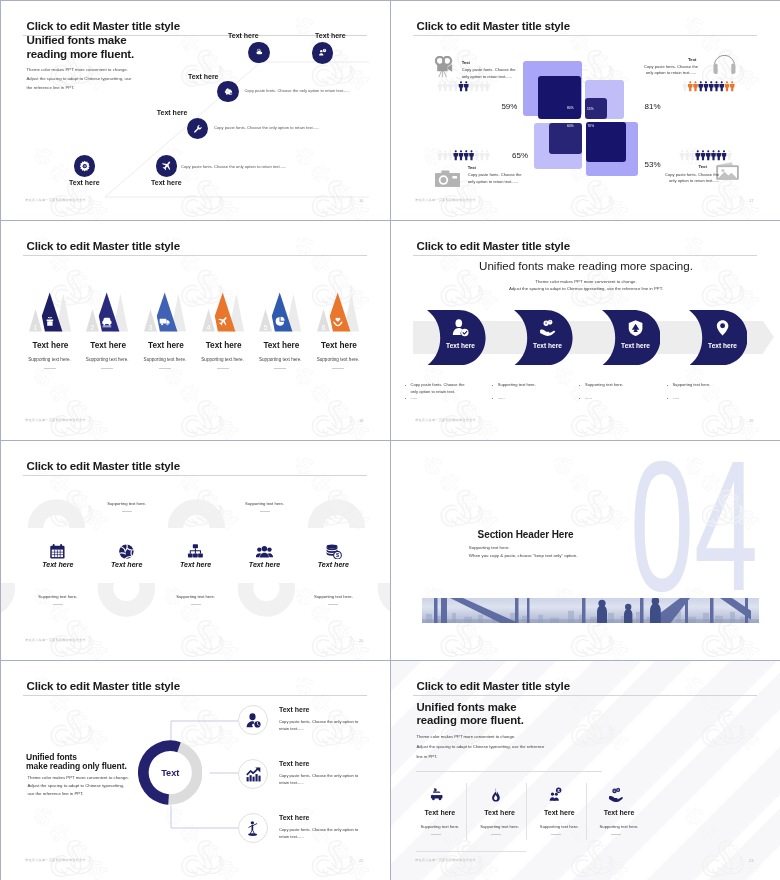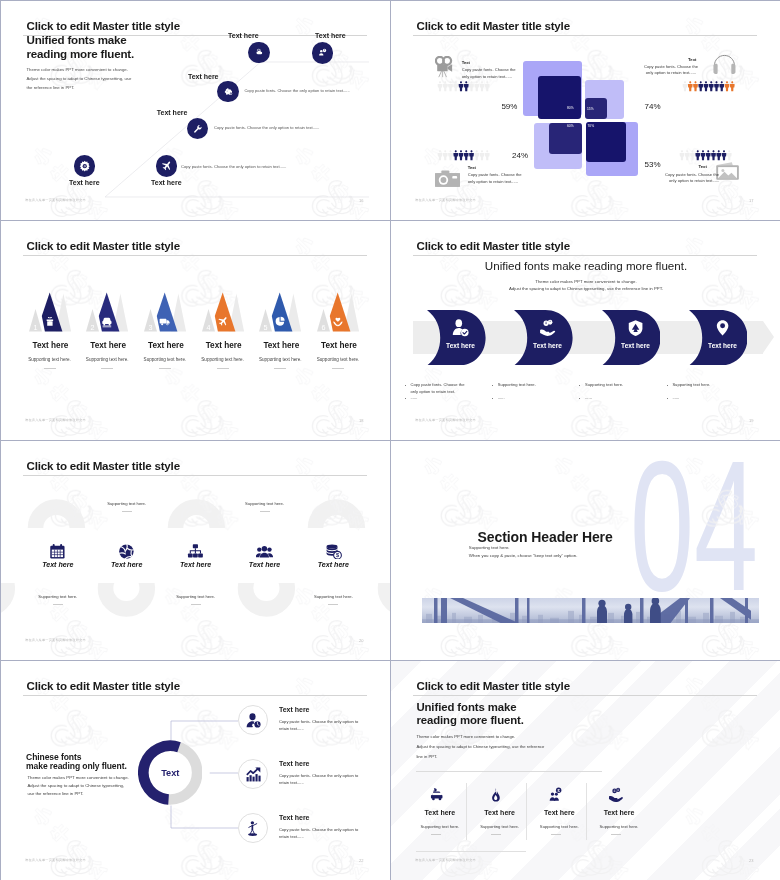--- a/index.html
+++ b/index.html
@@ -287,21 +287,21 @@
           <g transform="translate(36.75,0) scale(0.50)" fill="#1d1e63">
             <path d="M6 0.6c1.1 0 2 0.95 2 2.1s-0.9 2.1-2 2.1-2-0.95-2-2.1 0.9-2.1 2-2.1zM2.1 6.0h7.8c0.6 0 1 0.5 0.95 1.1l-0.75 6.0h-1.7l-0.35 7.6H3.95L3.6 13.1H1.9l-0.75-6.0C1.1 6.5 1.5 6.0 2.1 6.0z"></path>
           </g>
           <g transform="translate(42,0) scale(0.50)" fill="#e8762c">
             <path d="M6 0.6c1.1 0 2 0.95 2 2.1s-0.9 2.1-2 2.1-2-0.95-2-2.1 0.9-2.1 2-2.1zM2.1 6.0h7.8c0.6 0 1 0.5 0.95 1.1l-0.75 6.0h-1.7l-0.35 7.6H3.95L3.6 13.1H1.9l-0.75-6.0C1.1 6.5 1.5 6.0 2.1 6.0z"></path>
           </g>
           <g transform="translate(47.25,0) scale(0.50)" fill="#e8762c">
             <path d="M6 0.6c1.1 0 2 0.95 2 2.1s-0.9 2.1-2 2.1-2-0.95-2-2.1 0.9-2.1 2-2.1zM2.1 6.0h7.8c0.6 0 1 0.5 0.95 1.1l-0.75 6.0h-1.7l-0.35 7.6H3.95L3.6 13.1H1.9l-0.75-6.0C1.1 6.5 1.5 6.0 2.1 6.0z"></path>
           </g>
         </svg></div>
-    <div class="pct" style="left:253.5px;top:100.5px;z-index:2;">74%</div>
+    <div class="pct" style="left:253.5px;top:100.5px;z-index:2;">81%</div>
 
     <div class="z" style="left:44.4px;top:167.5px;">
       <svg width="25" height="18" viewBox="0 0 34 24" fill="#b3b3b3">
         <path d="M0 5.4h34v18.6H0z" rx="2"></path>
         <rect x="0" y="5.4" width="34" height="18.6" rx="2.4"></rect>
         <rect x="8.6" y="1.8" width="11" height="4" rx="1.4"></rect>
         <circle cx="11.5" cy="14.8" r="6.4" fill="#fff"></circle>
         <circle cx="11.5" cy="14.8" r="4.0" fill="#b3b3b3"></circle>
         <rect x="23.5" y="9.4" width="6.6" height="3.4" rx="1.3" fill="#fff"></rect>
       </svg>
@@ -334,21 +334,21 @@
           <g transform="translate(42,0) scale(0.50)" fill="#efefef">
             <path d="M6 0.6c1.1 0 2 0.95 2 2.1s-0.9 2.1-2 2.1-2-0.95-2-2.1 0.9-2.1 2-2.1zM2.1 6.0h7.8c0.6 0 1 0.5 0.95 1.1l-0.75 6.0h-1.7l-0.35 7.6H3.95L3.6 13.1H1.9l-0.75-6.0C1.1 6.5 1.5 6.0 2.1 6.0z"></path>
           </g>
           <g transform="translate(47.25,0) scale(0.50)" fill="#efefef">
             <path d="M6 0.6c1.1 0 2 0.95 2 2.1s-0.9 2.1-2 2.1-2-0.95-2-2.1 0.9-2.1 2-2.1zM2.1 6.0h7.8c0.6 0 1 0.5 0.95 1.1l-0.75 6.0h-1.7l-0.35 7.6H3.95L3.6 13.1H1.9l-0.75-6.0C1.1 6.5 1.5 6.0 2.1 6.0z"></path>
           </g>
         </svg></div>
     <div style="position:absolute;left:76.7px;top:163.5px;font-size:4.2px;font-weight:bold;color:#222;z-index:2;">Text</div>
     <div style="position:absolute;left:76.7px;top:171px;font-size:4.1px;color:#3b3b3b;z-index:2;white-space:nowrap;">Copy paste fonts. Choose the</div>
     <div style="position:absolute;left:76.7px;top:177.5px;font-size:4.1px;color:#3b3b3b;z-index:2;white-space:nowrap;">only option to retain text......</div>
-    <div class="pct" style="left:121.1px;top:149.5px;z-index:2;">24%</div>
+    <div class="pct" style="left:121.1px;top:149.5px;z-index:2;">65%</div>
 
     <div class="z" style="left:322.5px;top:160px;">
       <svg width="27" height="20" viewBox="0 0 34 25" fill="#b3b3b3">
         <path d="M2 5.2 22.5 1.5l1.3 4.4" fill="#cfcfcf"></path>
         <rect x="2.8" y="5.4" width="28.5" height="18.2" rx="1.4"></rect>
         <rect x="5.2" y="7.6" width="23.7" height="13.9" fill="#fff"></rect>
         <circle cx="11.2" cy="12" r="1.9" fill="#cacaca"></circle>
         <path d="M5.2 21.5 13.2 13.6 18 18.2 22 14.6 28.9 21.5z" fill="#c2c2c2"></path>
       </svg>
     </div>
@@ -495,21 +495,21 @@
   </div>
 
   <div class="slide" id="s4">
     <div class="wm">
         <svg viewBox="0 0 390 220" preserveAspectRatio="none">
           <rect width="390" height="220" fill="url(#wmpat)"></rect>
         </svg>
       </div>
     <div class="s-title" style="left:25.5px;top:17.5px;font-size:11.6px;letter-spacing:-0.2px;">Click to edit Master title style</div>
     <div class="hr" style="left:22px;top:34px;width:344px;background:#d4d4d4;"></div>
-    <div style="position:absolute;left:0;top:37.8px;width:390px;text-align:center;font-size:11.6px;color:#1a1a1a;z-index:2;">Unified fonts make reading more fluent.</div>
+    <div style="position:absolute;left:0;top:37.8px;width:390px;text-align:center;font-size:11.6px;color:#1a1a1a;z-index:2;">Unified fonts make reading more spacing.</div>
     <div style="position:absolute;left:0;top:58.2px;width:390px;text-align:center;font-size:4.3px;color:#3b3b3b;z-index:2;">Theme color makes PPT more convenient to change.</div>
     <div style="position:absolute;left:0;top:65.2px;width:390px;text-align:center;font-size:4.3px;color:#3b3b3b;z-index:2;">Adjust the spacing to adapt to Chinese typesetting, use the reference line in PPT.</div>
     <div style="position:absolute;left:21.9px;top:99.6px;width:350.3px;height:33px;background:#ededed;z-index:1;"></div>
     <div style="position:absolute;left:372.2px;top:99.6px;width:0;height:0;border-top:16.5px solid transparent;border-bottom:16.5px solid transparent;border-left:11.9px solid #ededed;z-index:1;"></div>
     <div id="s4steps">
         <div style="position:absolute;left:36px;top:88.5px;width:58.6px;height:55.5px;z-index:2;"><svg width="58.6" height="55.5" viewBox="0 0 58.6 55.5">
             <path d="M0 0 H31.5 C47.5 0 58.6 12.3 58.6 27.7 C58.6 43.2 47.5 55.5 31.5 55.5 H0 C9.5 48 13.2 38.5 13.2 27.7 C13.2 17 9.5 7.5 0 0 Z" fill="#1d1e63"></path>
             <g transform="translate(24.6,8.8) scale(0.75)">
               <ellipse cx="9.6" cy="5.8" rx="4.4" ry="5.2" fill="#fff"></ellipse>
               <path d="M1.6 21.6c0-5.6 3.6-9.4 8.0-9.4 2.0 0 3.9 .8 5.3 2.2a6.3 6.3 0 0 0-2.6 7.2z" fill="#fff"></path>
@@ -670,21 +670,21 @@
     <div class="pageno" style="left:358px;top:197px;z-index:2;">20</div>
   </div>
 
   <div class="slide" id="s6">
     <div style="position:absolute;left:239.3px;top:-7.9px;font-size:185.1px;line-height:185.1px;font-weight:normal;color:#e0e4f4;letter-spacing:0;z-index:0;white-space:nowrap;transform:scaleX(0.622);transform-origin:left top;">04</div>
     <div class="wm" style="z-index:1;">
         <svg viewBox="0 0 390 220" preserveAspectRatio="none">
           <rect width="390" height="220" fill="url(#wmpat)"></rect>
         </svg>
       </div>
-    <div style="position:absolute;left:77.6px;top:88.4px;font-size:14px;font-weight:bold;color:#1a1a1a;z-index:2;letter-spacing:-0.1px;padding-left:9px;">Section Header Here</div>
+    <div style="position:absolute;left:77.6px;top:88.4px;font-size:10px;font-weight:bold;color:#1a1a1a;z-index:2;letter-spacing:-0.1px;padding-left:9px;">Section Header Here</div>
     <div style="position:absolute;left:77.8px;top:103.5px;font-size:4.4px;color:#3b3b3b;z-index:2;">Supporting text here.</div>
     <div style="position:absolute;left:77.8px;top:112px;font-size:4.4px;color:#3b3b3b;z-index:2;">When you copy &amp; paste, choose “keep text only” option.</div>
     <div style="position:absolute;left:31.2px;top:156.5px;width:337px;height:25.7px;overflow:hidden;z-index:2;">
       <svg width="337" height="25.7" viewBox="0 0 337 26" preserveAspectRatio="none">
         <defs>
           <linearGradient id="skyg" x1="0" y1="0" x2="0" y2="1">
             <stop offset="0" stop-color="#cdd4e7"></stop>
               <stop offset="0.35" stop-color="#dde2ef"></stop>
               <stop offset="1" stop-color="#aab4d0"></stop>
           </linearGradient>
@@ -745,21 +745,21 @@
 
   <div class="slide" id="s7">
     <div class="wm">
         <svg viewBox="0 0 390 220" preserveAspectRatio="none">
           <rect width="390" height="220" fill="url(#wmpat)"></rect>
         </svg>
       </div>
     <div class="s-title" style="left:25.5px;top:17.5px;font-size:11.6px;letter-spacing:-0.2px;z-index:2;">Click to edit Master title style</div>
     <div class="hr" style="left:22px;top:34px;width:344px;background:#d4d4d4;z-index:2;"></div>
 
-    <div style="position:absolute;left:25.1px;top:90.6px;font-size:8.55px;font-weight:bold;color:#1a1a1a;z-index:2;letter-spacing:-0.1px;">Chinese fonts</div>
+    <div style="position:absolute;left:25.1px;top:90.6px;font-size:8.55px;font-weight:bold;color:#1a1a1a;z-index:2;letter-spacing:-0.1px;">Unified fonts</div>
     <div style="position:absolute;left:25.1px;top:100.4px;font-size:8.55px;font-weight:bold;color:#1a1a1a;z-index:2;letter-spacing:-0.1px;">make reading only fluent.</div>
     <div style="position:absolute;left:26.4px;top:114.4px;font-size:4.3px;color:#3b3b3b;z-index:2;">Theme color makes PPT more convenient to change.</div>
     <div style="position:absolute;left:26.4px;top:121.9px;font-size:4.3px;color:#3b3b3b;z-index:2;">Adjust the spacing to adapt to Chinese typesetting,</div>
     <div style="position:absolute;left:26.4px;top:130.1px;font-size:4.3px;color:#3b3b3b;z-index:2;">use the reference line in PPT.</div>
 
     <svg width="390" height="220" viewBox="0 0 390 220" style="position:absolute;left:0;top:0;z-index:1;">
       <g fill="none" stroke="#b3b6d6" stroke-width="0.7">
         <path d="M170 79.5 V60 H237"></path>
         <path d="M208.7 112 H237"></path>
         <path d="M170 144.5 V167 H237"></path>

